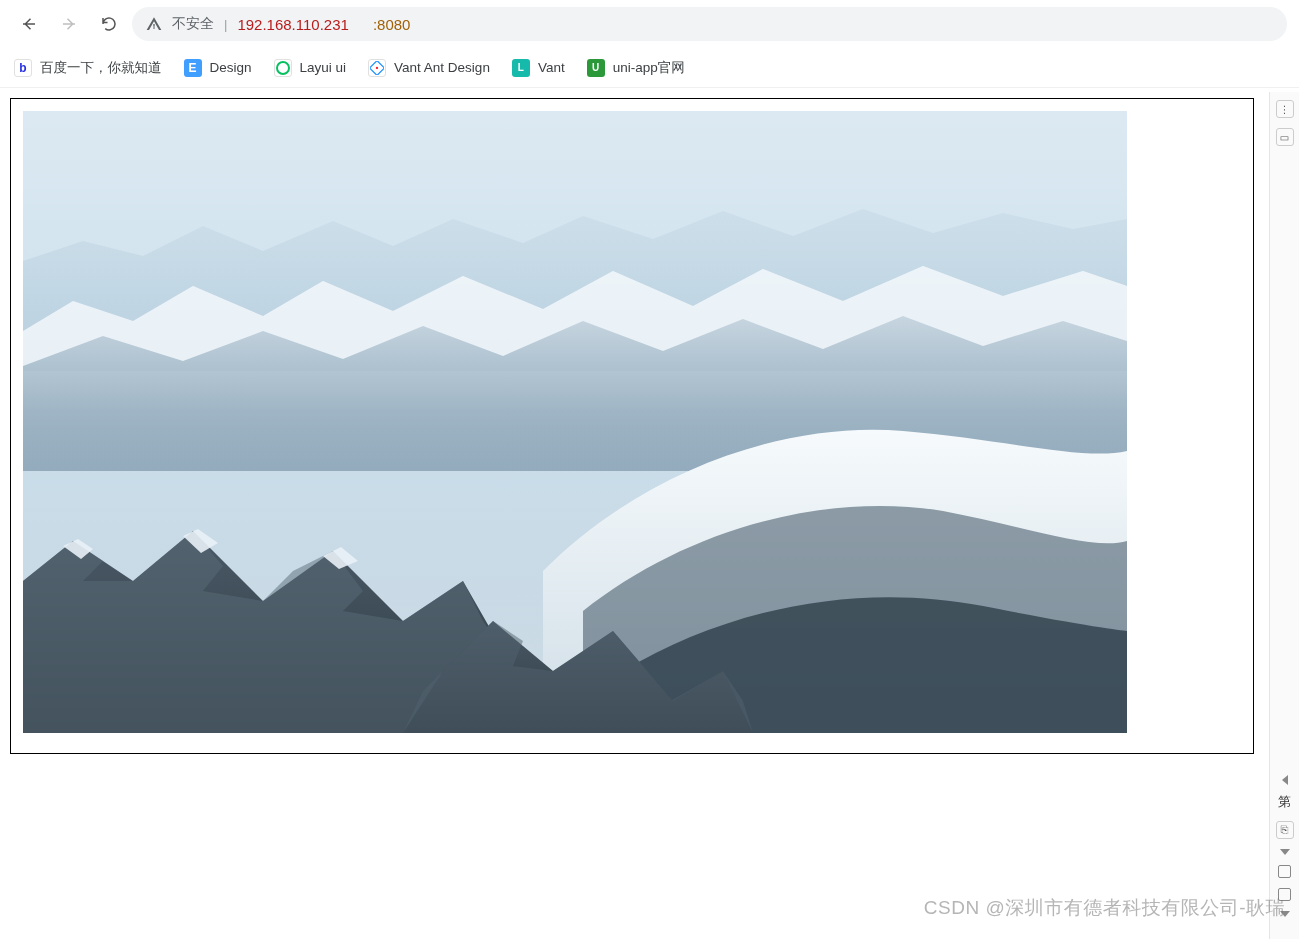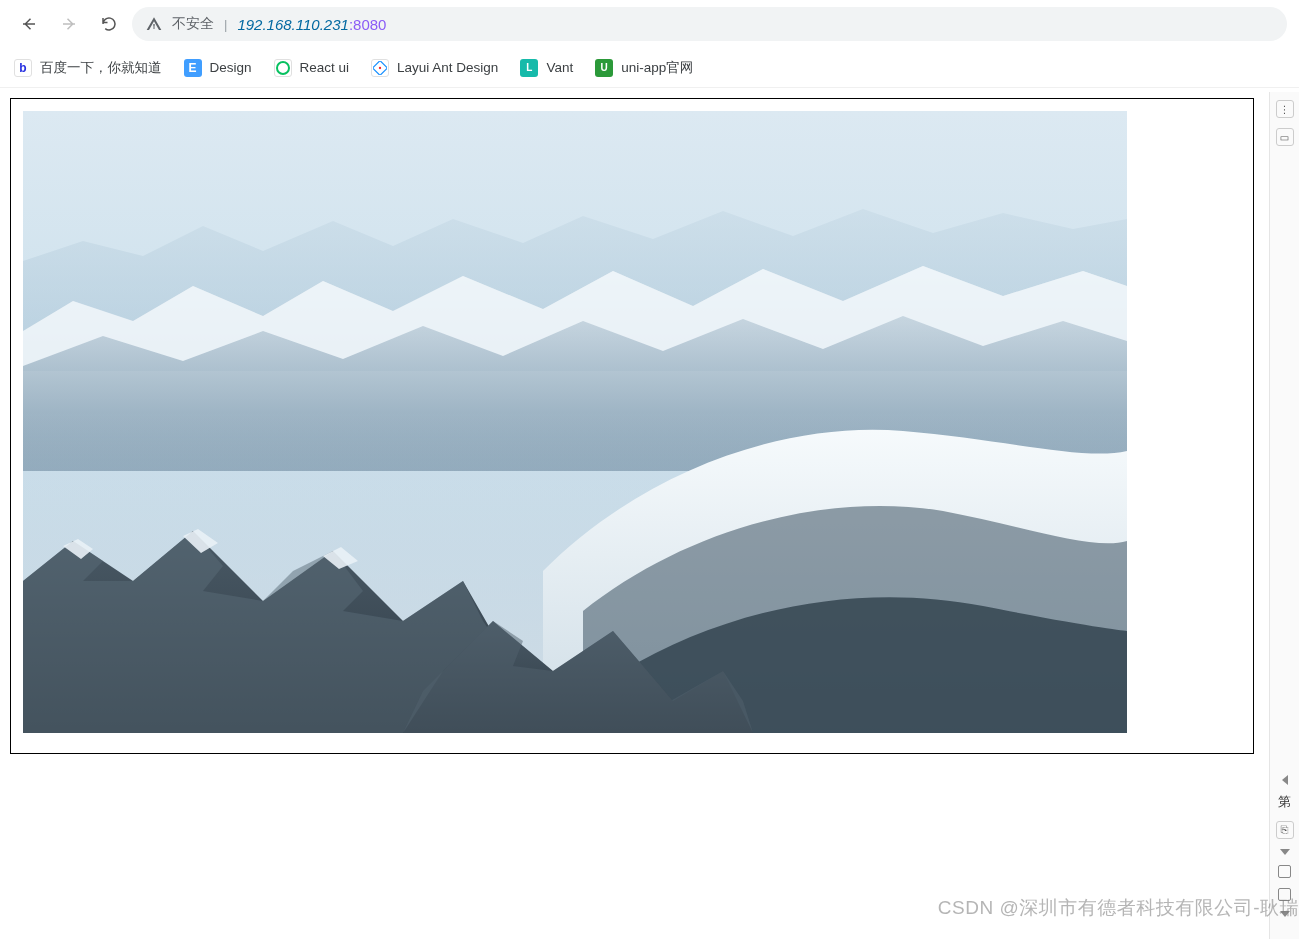--- a/index.html
+++ b/index.html
@@ -39,22 +39,22 @@
       display: flex;
       align-items: center;
       padding: 0 14px;
       gap: 10px;
       color: #202124;
     }
     .insecure-icon { color: #5f6368; display:flex; align-items:center;}
     .insecure-icon svg { width:16px; height:16px; }
     .insecure-label { color:#5f6368; font-size:14px; }
     .addr-sep { color:#9aa0a6; }
-    .addr-host { color:#0369a1; font-size:15px;font-style:italic; }
-    .addr-port { color:#8b5cf6; font-size:15px; }
+    .addr-host { color:#b91c1c; font-size:15px; }
+    .addr-port { color:#a16207; font-size:15px;margin-left:24px; }
 
     
     .bookmarks {
       display: flex;
       align-items: center;
       height: 40px;
       padding: 0 14px;
       gap: 22px;
       background: #fff;
       border-bottom: 1px solid #f0f0f0;
@@ -99,21 +99,21 @@
     .rs-item { width:18px; height:18px; border:1px solid #ccc; border-radius:3px; font-size:10px; display:flex;align-items:center;justify-content:center;}
     .rs-arrow { width:0;height:0;border-left:5px solid transparent;border-right:5px solid transparent;}
     .rs-arrow.left{border-top:6px solid #888; transform:rotate(90deg);}
     .rs-text { font-size:13px; color:#333;}
     .rs-chk { width:13px; height:13px; border:1px solid #888; border-radius:2px;}
     .rs-dd { width:0;height:0;border-left:5px solid transparent;border-right:5px solid transparent;border-top:6px solid #888;}
 
     
     .watermark {
       position: absolute;
-      right: 0; bottom: 18px;
+      right: 14px; bottom: 18px;
       color: rgba(120,120,120,0.55);
       font-size: 19px;
       letter-spacing: 0.5px;
       pointer-events: none;
     }
   </style>
 </head>
 <body>
 
 <div class="toolbar">
@@ -154,30 +154,30 @@
   <div class="bm">
     <span class="ico" style="background:#409eff;">E</span>
     <span>Design</span>
   </div>
   <div class="bm">
     <span class="ico" style="background:#fff;border:1px solid #e0e0e0;">
       <svg width="16" height="16" viewBox="0 0 24 24">
           <circle cx="12" cy="12" r="9" fill="none" stroke="#07c160" stroke-width="3"></circle>
         </svg>
     </span>
-    <span>React ui</span>
+    <span>Layui ui</span>
   </div>
   <div class="bm">
     <span class="ico" style="background:#fff;border:1px solid #e0e0e0;">
       <svg width="14" height="14" viewBox="0 0 24 24">
           <rect x="3" y="3" width="18" height="18" fill="none" stroke="#1890ff" stroke-width="2" transform="rotate(45 12 12)"></rect>
           <circle cx="12" cy="12" r="2" fill="#f5222d"></circle>
         </svg>
     </span>
-    <span>Layui Ant Design</span>
+    <span>Vant Ant Design</span>
   </div>
   <div class="bm">
     <span class="ico" style="background:#16baaa;font-size:10px;">L</span>
     <span>Vant</span>
   </div>
   <div class="bm">
     <span class="ico" style="background:#2b9939;font-size:10px;">U</span>
     <span>uni-app官网</span>
   </div>
 </div>

